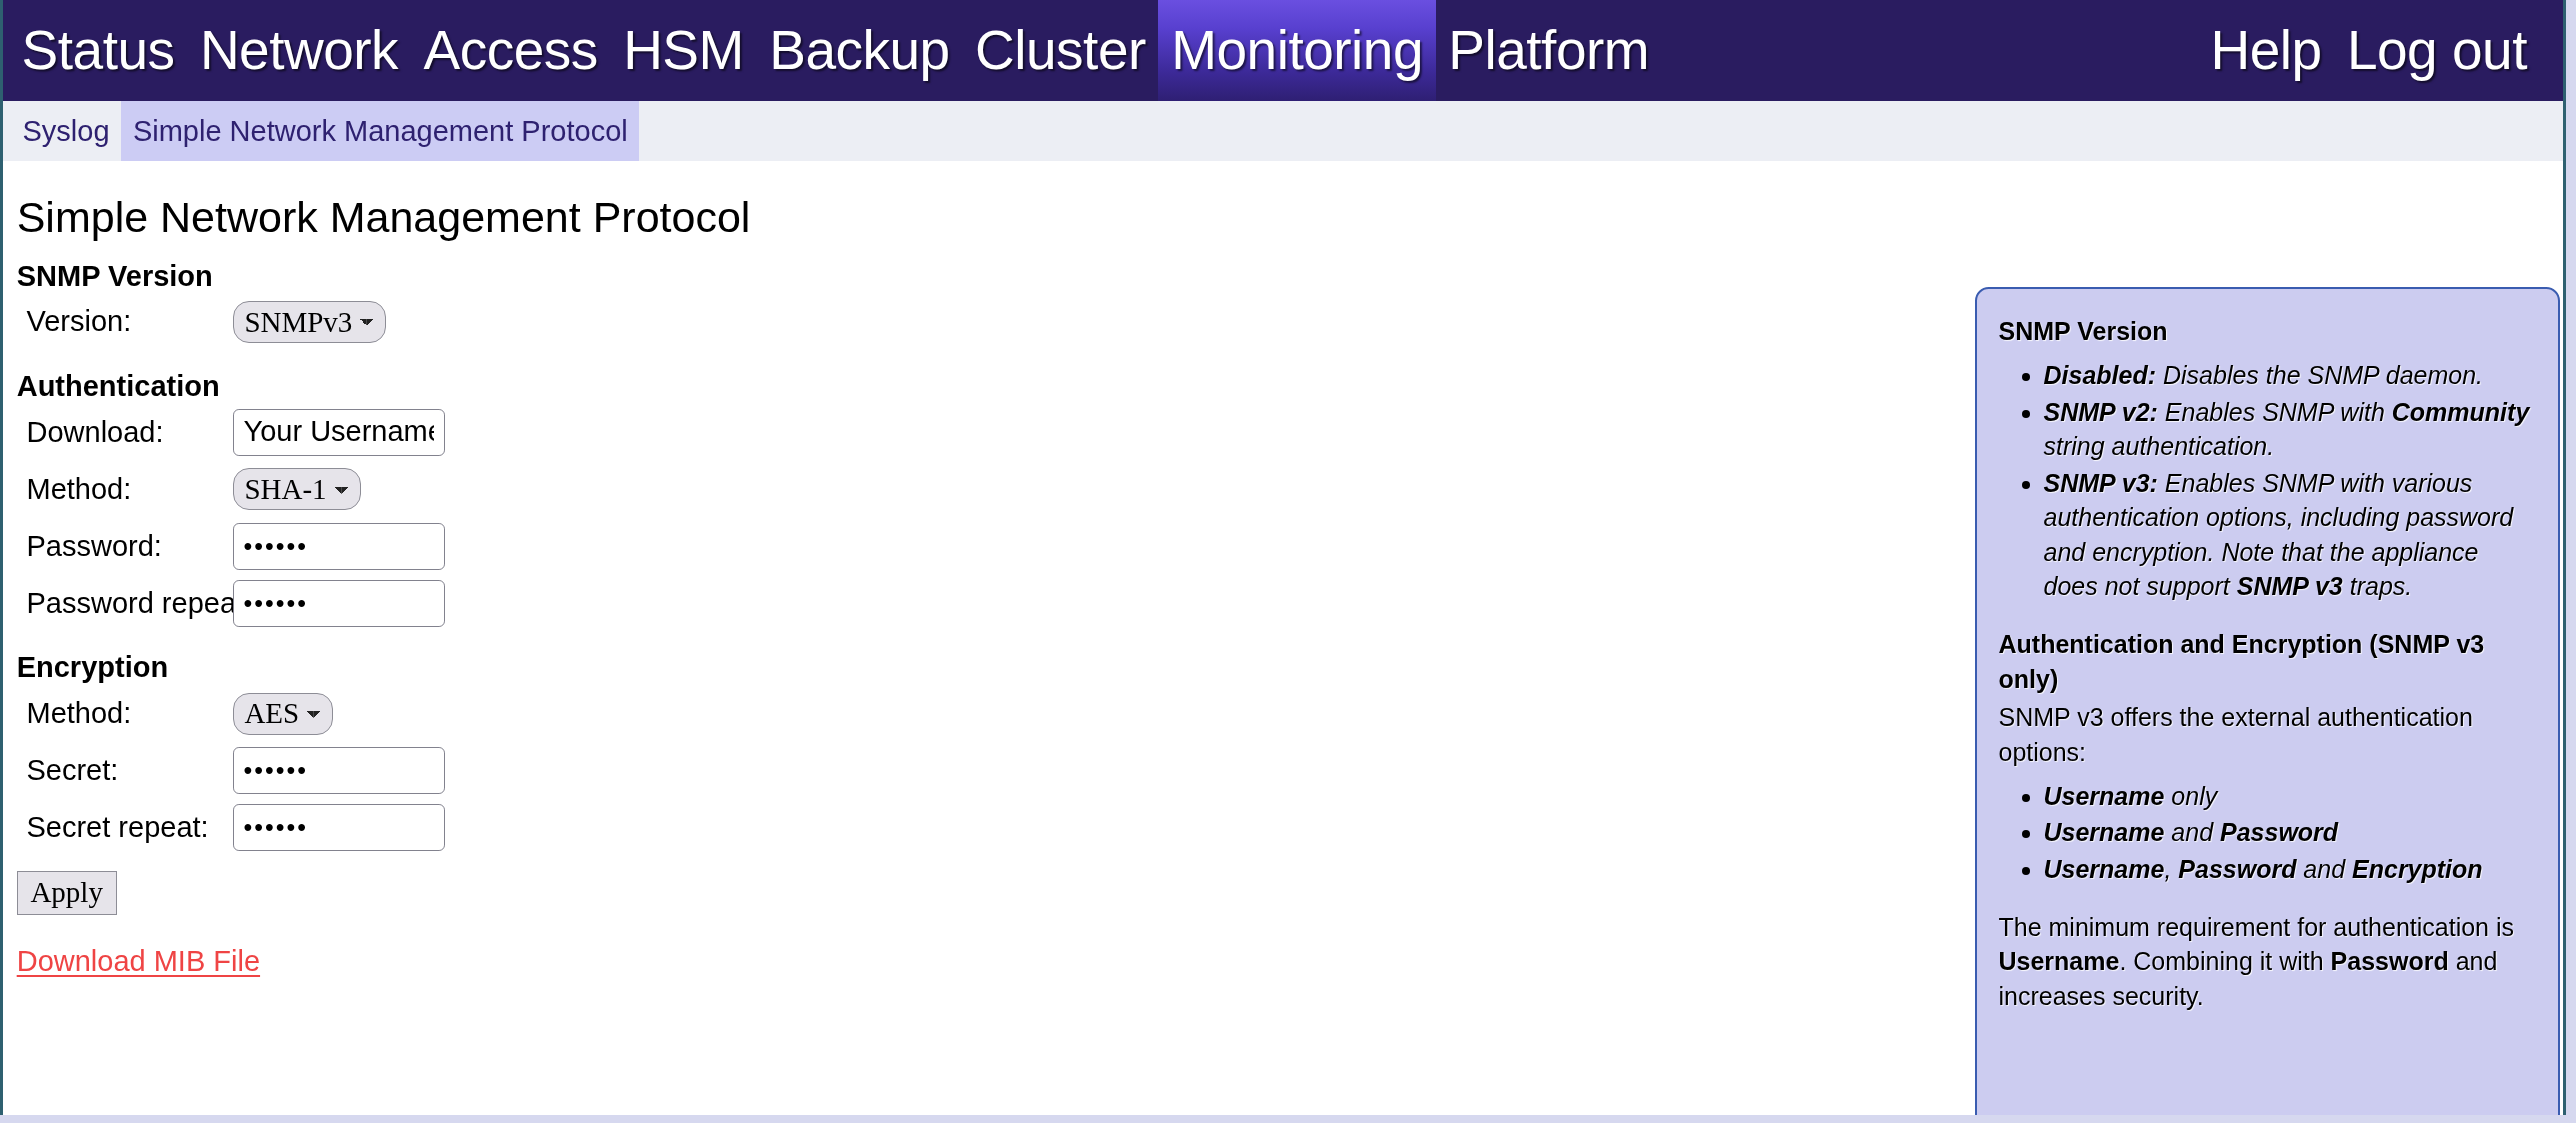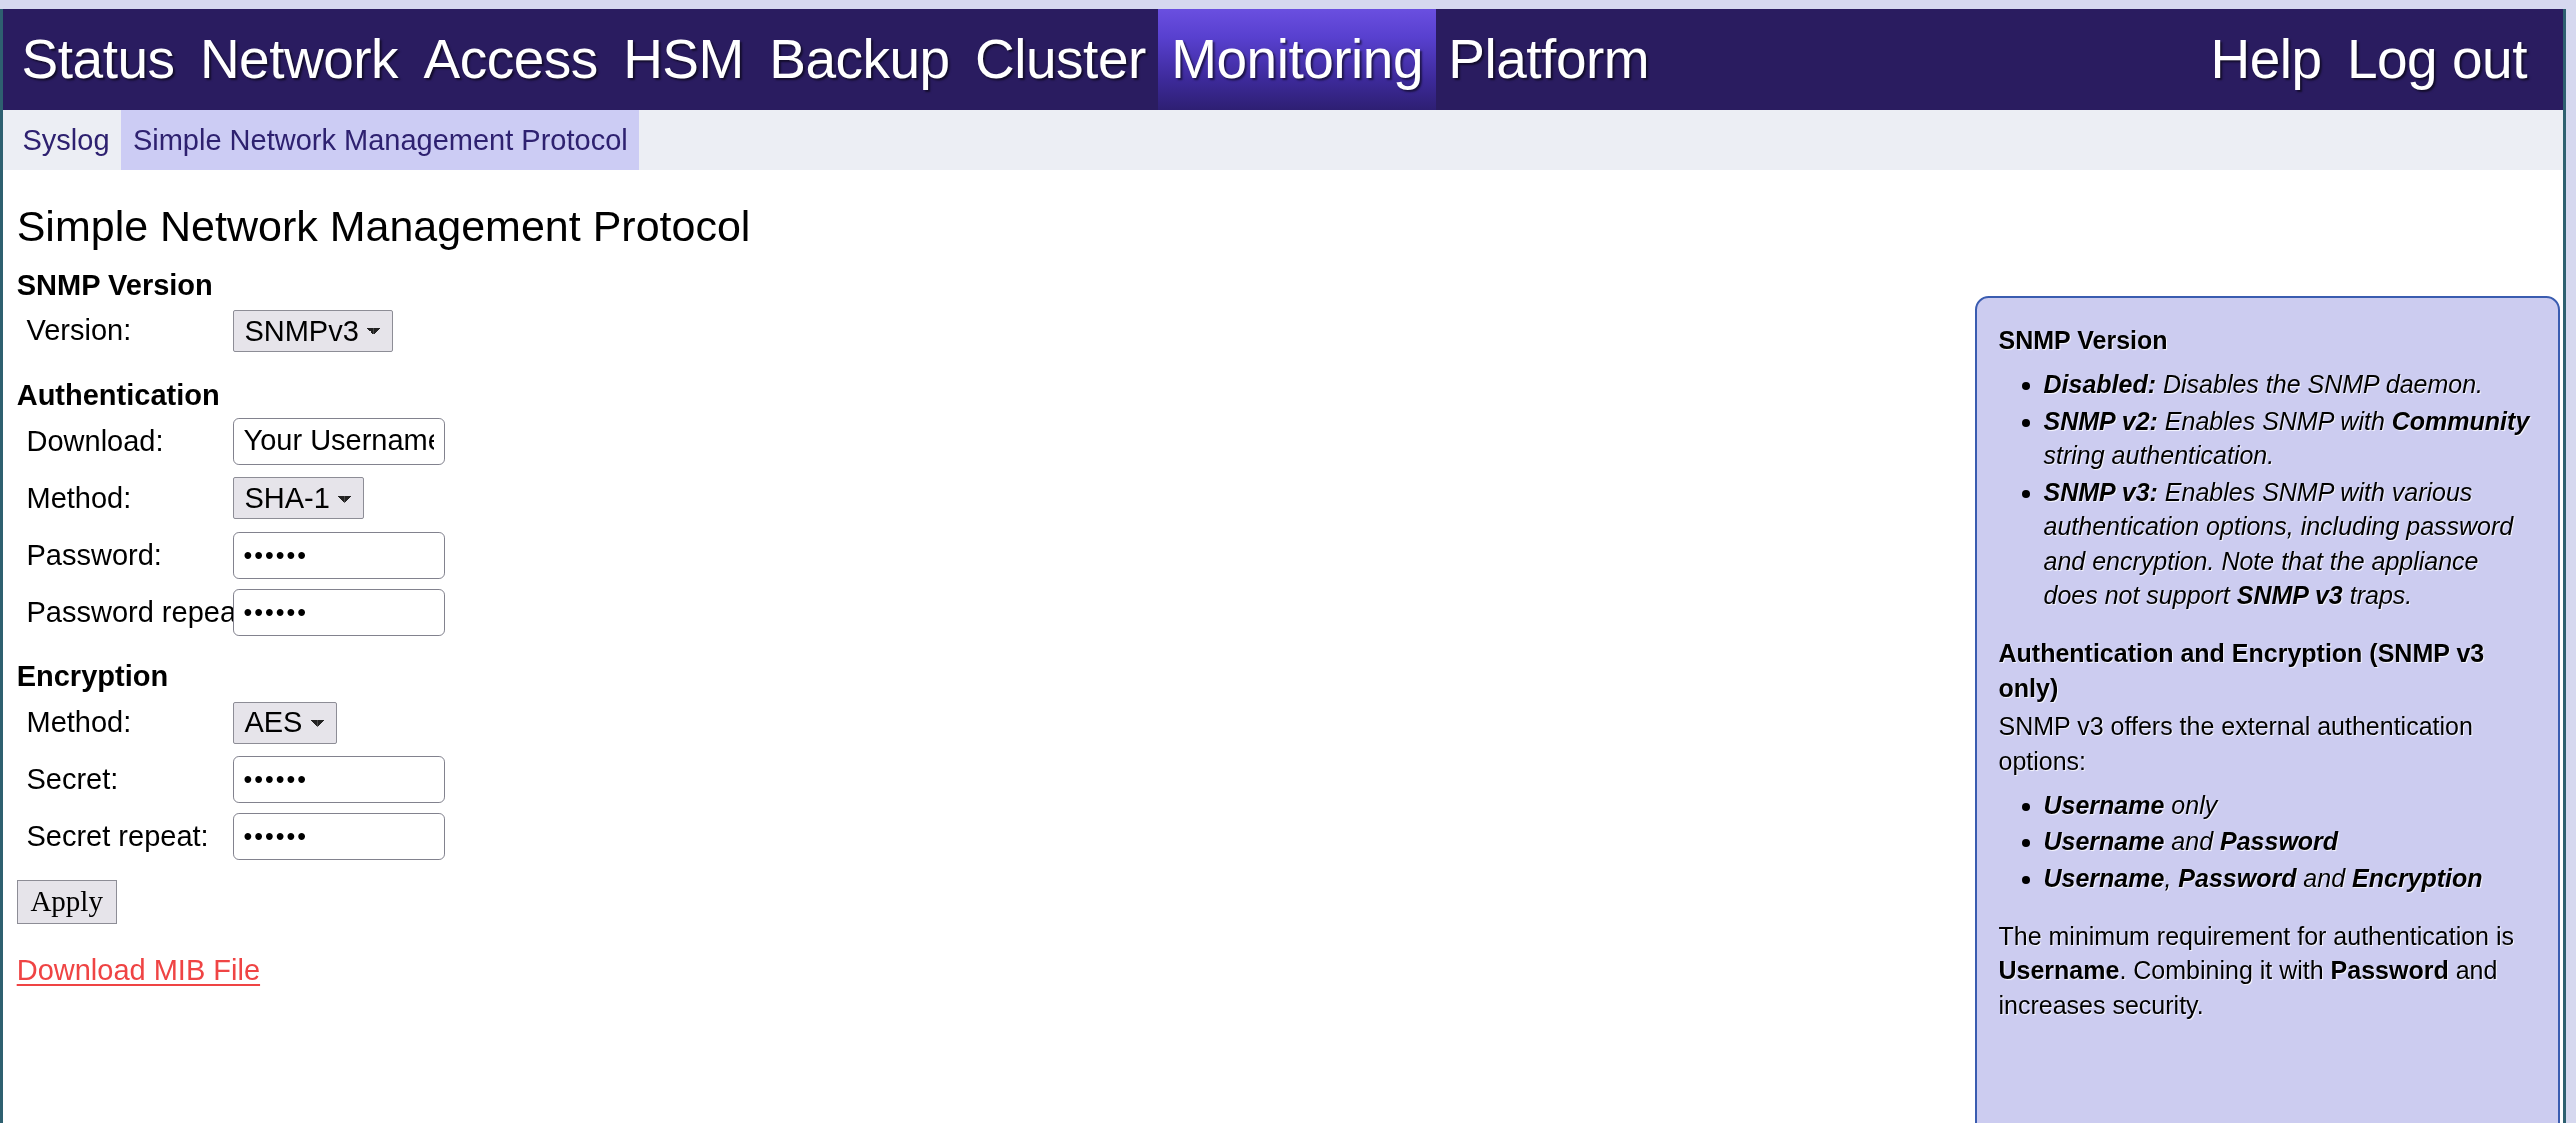--- a/index.html
+++ b/index.html
@@ -12,21 +12,21 @@
     overflow: hidden;
     background: #d6d8ef;
     font-family: "Liberation Sans", sans-serif;
     -webkit-font-smoothing: antialiased;
   }
 
   
   #page {
     position: absolute;
     left: 0;
-    top: 9px;
+    top: 0;
     width: 2566px;
     height: 1115px;
     background: #ffffff;
     border-left: 3.9px solid #2e6070;
     border-right: 3.9px solid #2e6070;
     box-sizing: border-box;
     overflow: hidden;
   }
 
   
@@ -133,26 +133,26 @@
     font-size: 29px;
     color: #000000;
     white-space: nowrap;
   }
   .field-ctl {
     display: flex;
     align-items: center;
   }
 
   select.ui-select {
-    font-family: Liberation Sans, sans-serif;
+    font-family: Liberation Serif, serif;
     font-size: 29px;
     color: #000000;
     background: #e6e4ea;
     border: 1px solid #8d8d96;
-    border-radius: 2px;
+    border-radius: 16px;
     padding: 4.9px 33px 4.9px 10.7px;
     -webkit-appearance: none;
     -moz-appearance: none;
     appearance: none;
     background-image:
       linear-gradient(45deg, transparent 50%, #222 50%),
       linear-gradient(135deg, #222 50%, transparent 50%);
     background-position:
       calc(100% - 18.5px) calc(50% + 1px),
       calc(100% - 11.7px) calc(50% + 1px);

